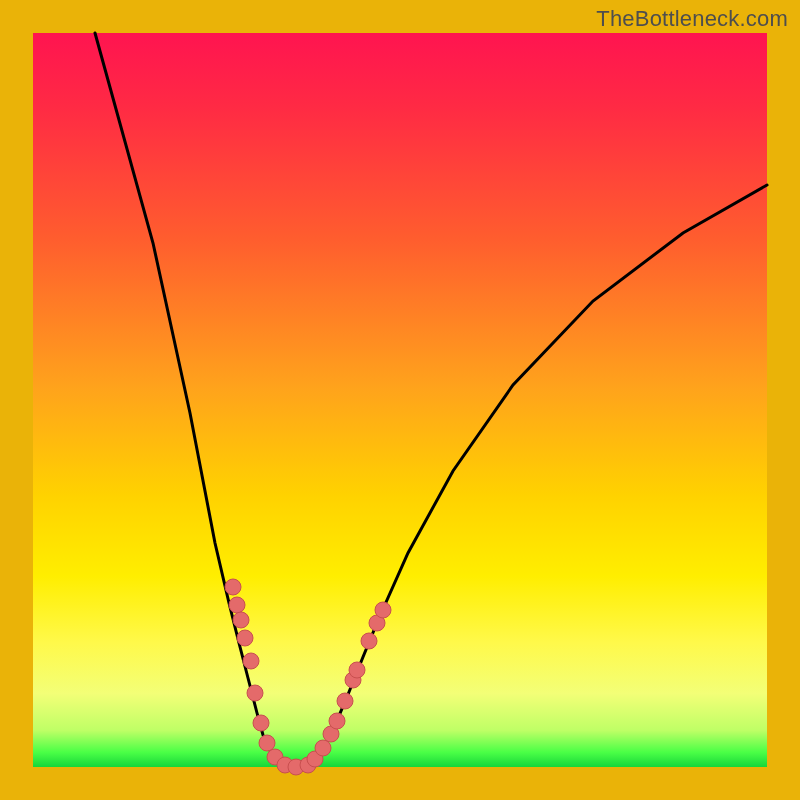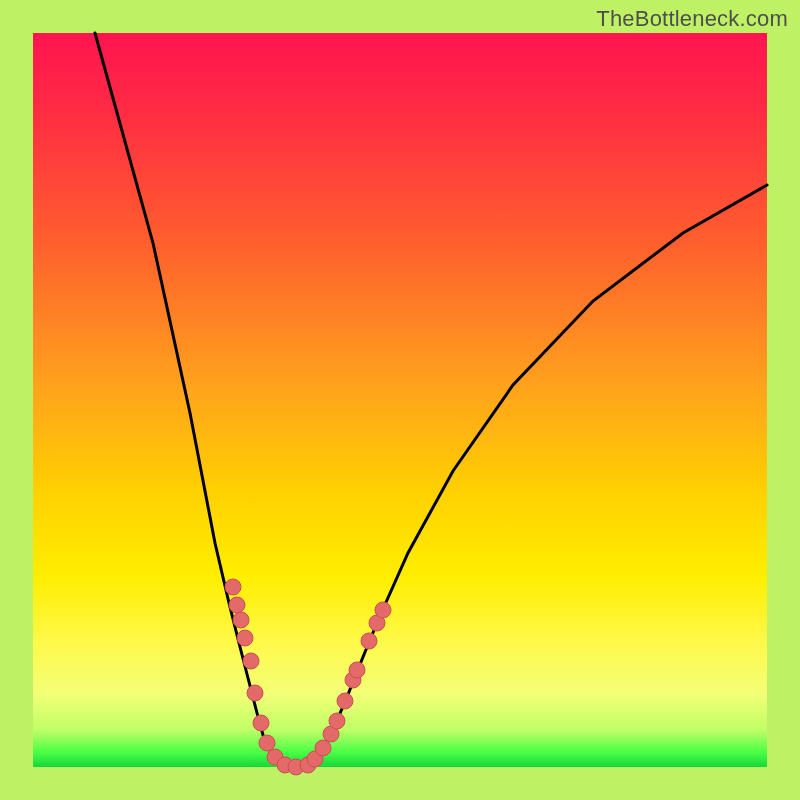--- a/index.html
+++ b/index.html
@@ -10,21 +10,21 @@
     background: #000;
     overflow: hidden;
     font-family: Arial, Helvetica, sans-serif;
   }
   .frame {
     position: absolute;
     top: 0;
     left: 0;
     width: 800px;
     height: 800px;
-    background: #bef264;
+    background: #eab308;
     text-align: right;
   }
   .plot-area {
     position: absolute;
     top: 33px;
     left: 33px;
     width: 734px;
     height: 734px;
     
     background: linear-gradient(

